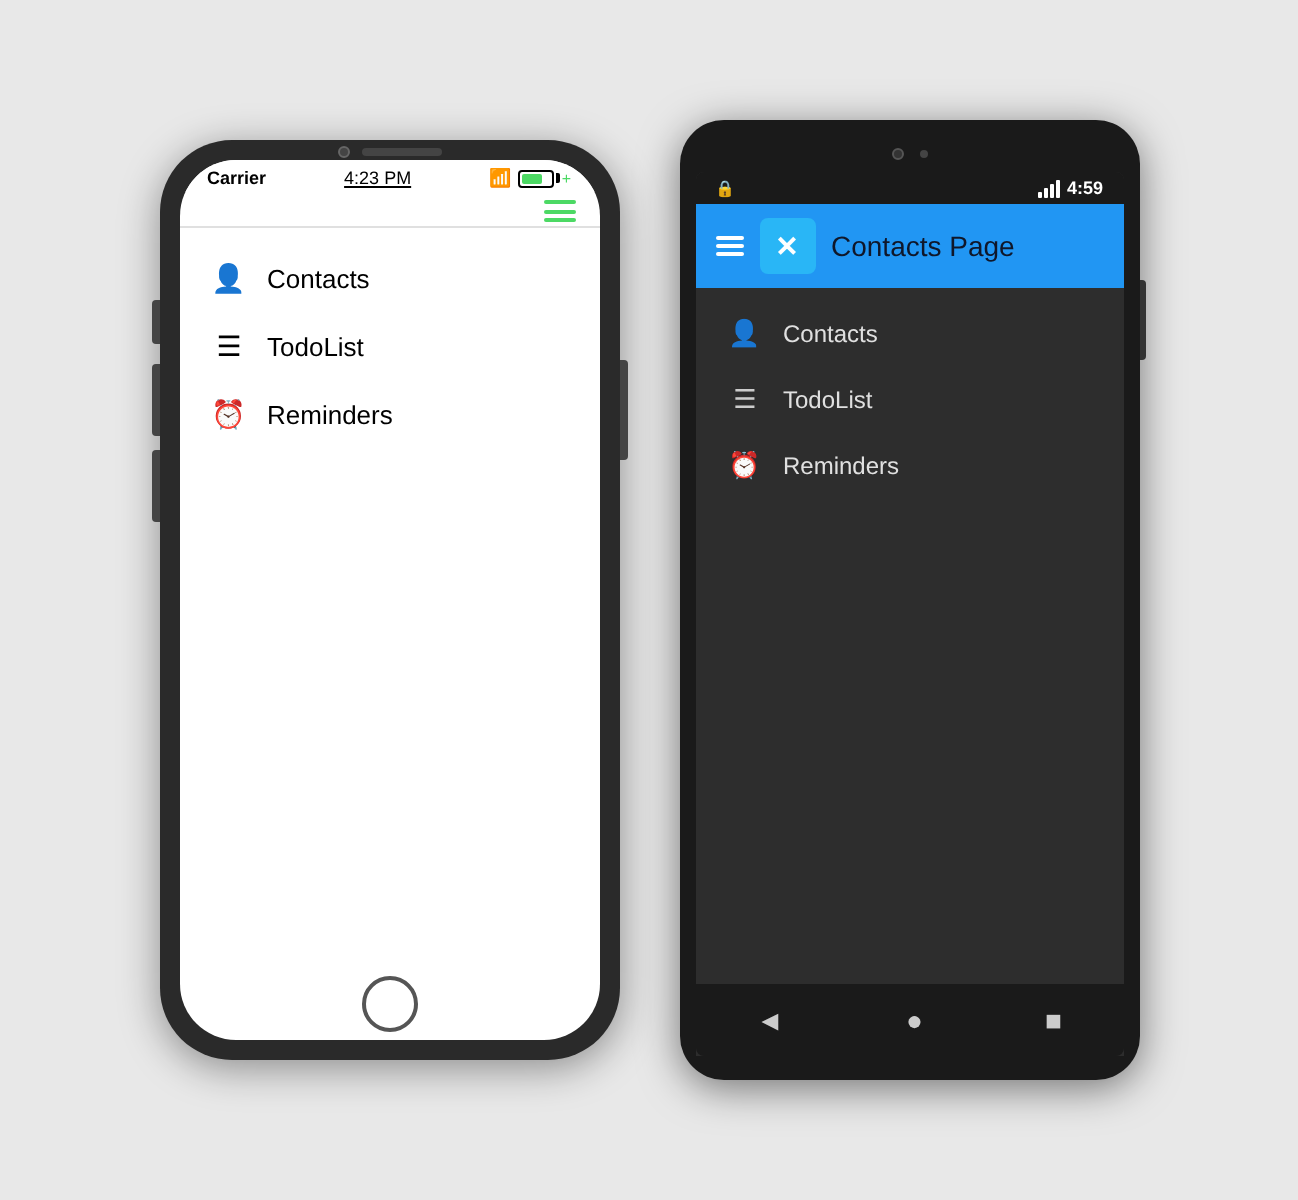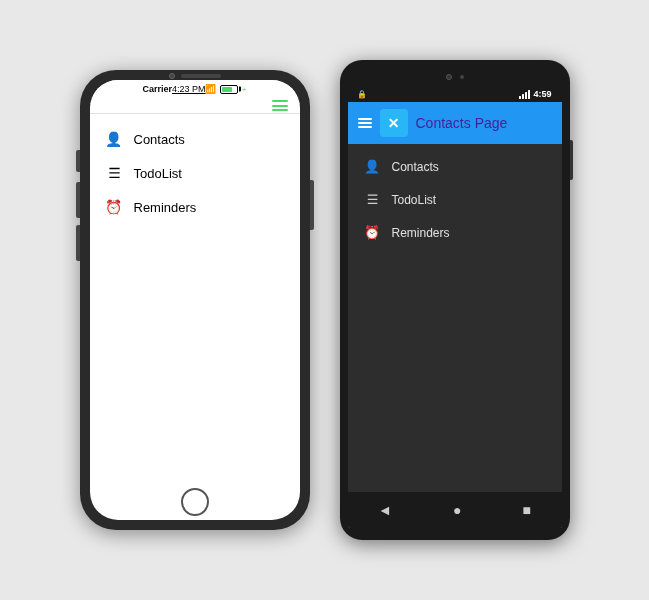--- a/index.html
+++ b/index.html
@@ -30,21 +30,21 @@
       flex: 1;
       background: #fff;
       border-radius: 28px;
       overflow: hidden;
       display: flex;
       flex-direction: column;
     }
     .ios-notch-area {
       background: #fff;
       display: flex;
-      justify-content: center;
+      justify-content: space-between;
       align-items: center;
       padding: 4px 14px 2px;
       font-size: 9px;
       color: #000;
     }
     .ios-status-left { font-weight: 600; }
     .ios-status-center { font-weight: 500; text-decoration: underline; }
     .ios-status-right {
       display: flex;
       align-items: center;
@@ -259,21 +259,21 @@
       background: #29b6f6;
       border-radius: 4px;
       display: flex;
       align-items: center;
       justify-content: center;
       color: #fff;
       font-size: 14px;
       font-weight: bold;
     }
     .toolbar-title {
-      color: #4c1d95;
+      color: #0f172a;
       font-size: 14px;
       font-weight: 500;
     }
     .android-nav-list {
       flex: 1;
       padding: 6px 0;
     }
     .android-nav-item {
       display: flex;
       align-items: center;

